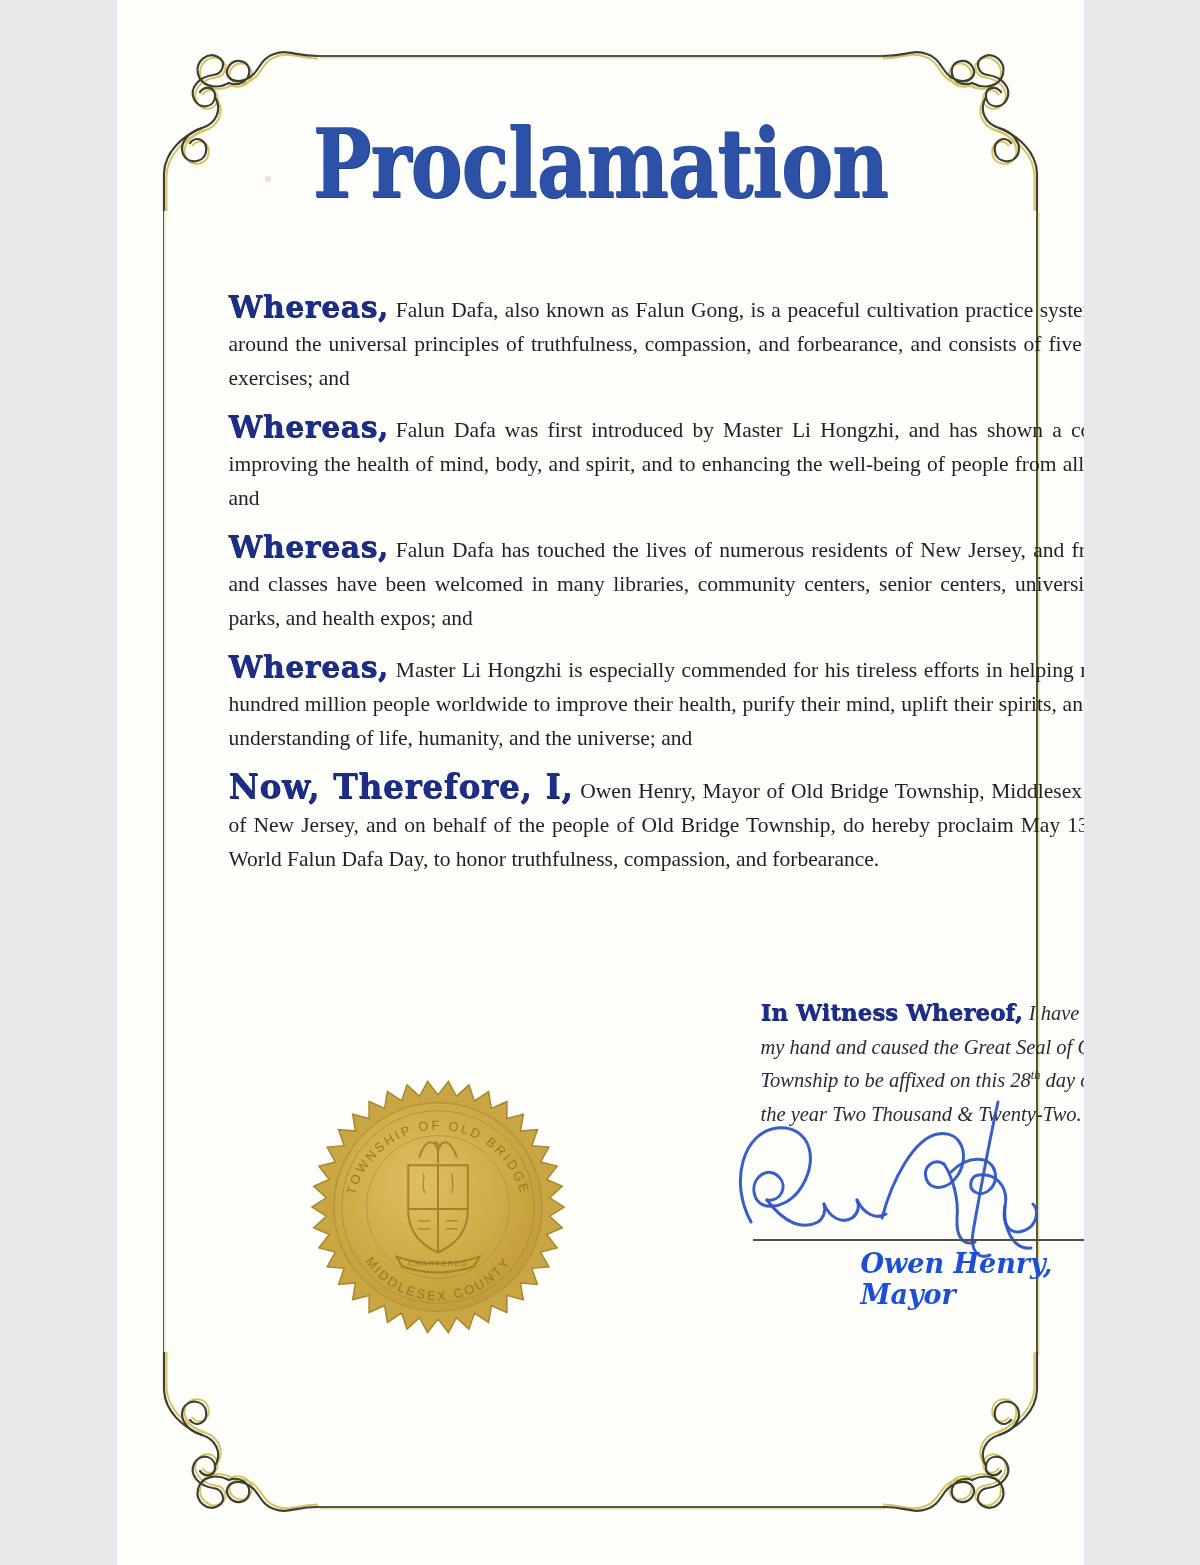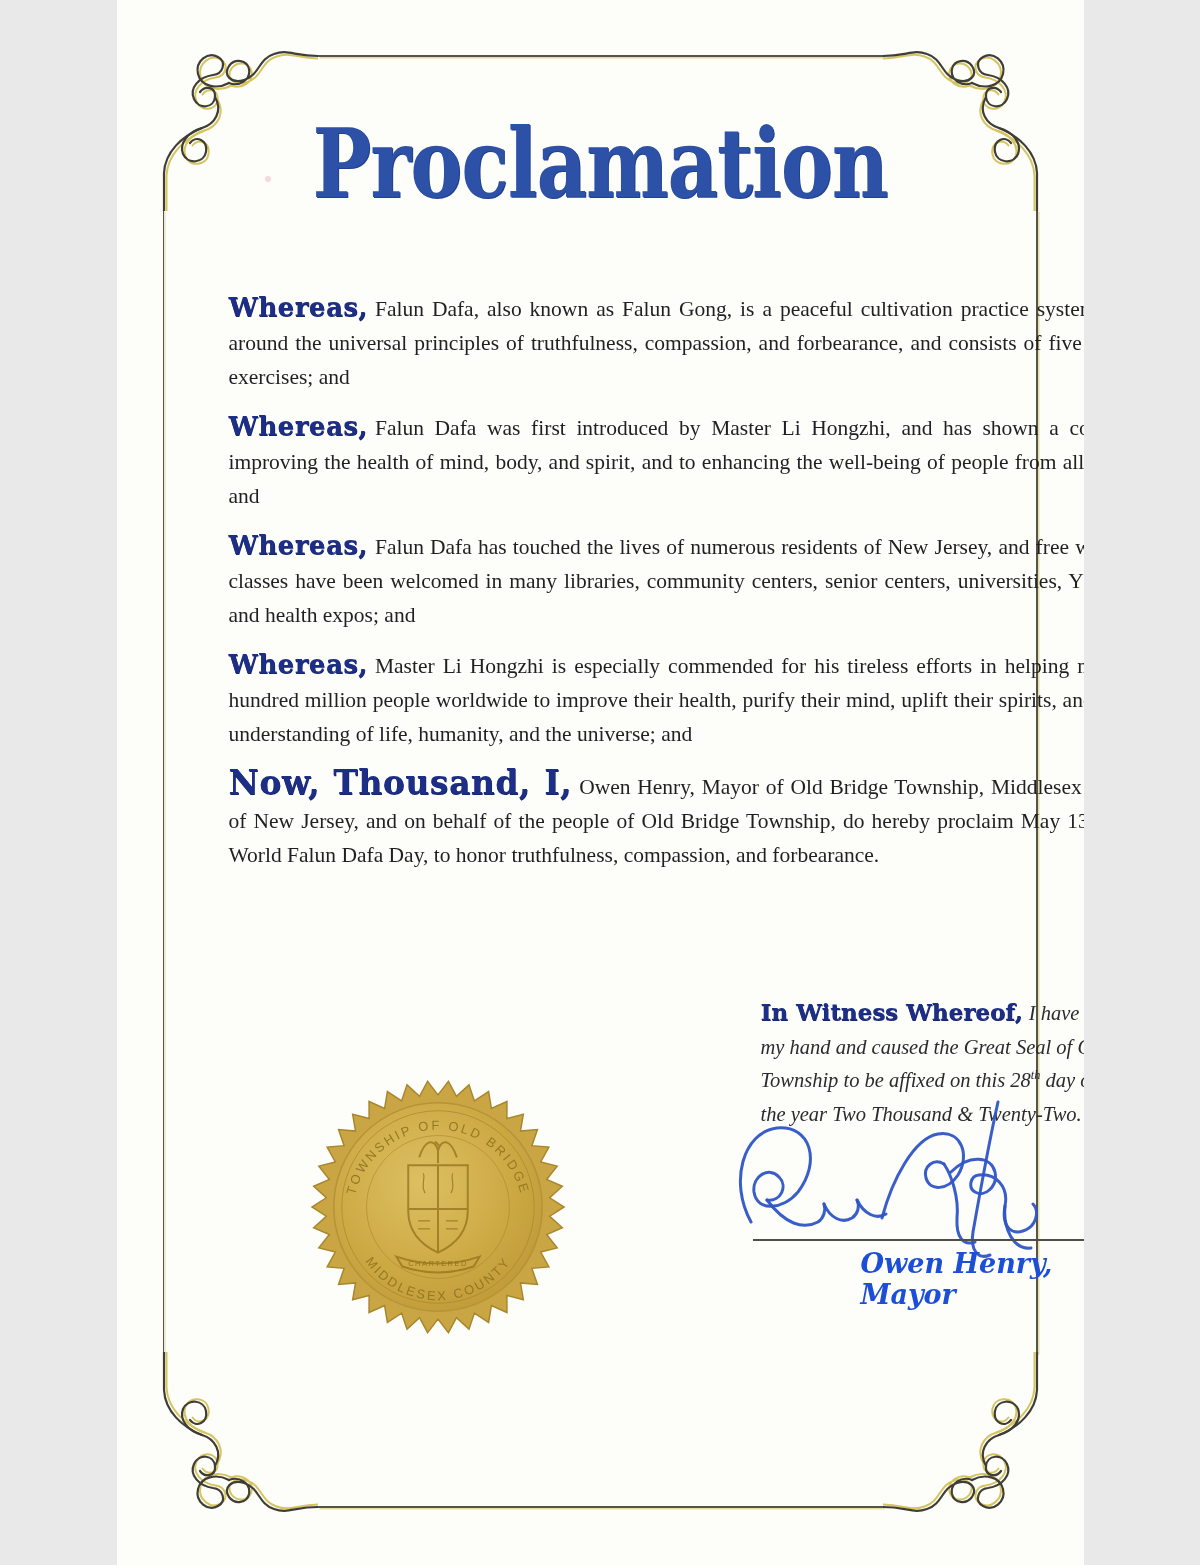--- a/index.html
+++ b/index.html
@@ -26,21 +26,21 @@
   .title{
     position:absolute;left:0;top:118px;width:100%;margin:0;text-align:center;
     font-family:"DejaVu Serif", serif;font-weight:bold;font-size:78px;
     color:#2c51a6;letter-spacing:-1px;transform:scaleY(1.22);
     text-shadow:1px 1px 0 #21408f;
   }
   
   .body-block{position:absolute;left:112px;top:292px;width:977px;text-align:justify;}
   .para{margin:0 0 17px;font-size:21.5px;line-height:34px;color:#201f22;}
   .lead{
-    font-family:"DejaVu Serif", serif;font-weight:bold;font-size:26px;line-height:30px;
+    font-family:"DejaVu Serif", serif;font-weight:bold;font-size:30px;line-height:30px;
     color:#1d2e86;letter-spacing:.5px;padding-right:7px;text-shadow:.5px .5px 0 #16246b;
   }
   .lead-big{font-size:33px;}
   sup{font-size:.6em;vertical-align:super;line-height:0;}
   
   .witness{
     position:absolute;left:633px;top:984px;width:437px;margin:11px;
     font-style:italic;font-size:20.5px;line-height:33.5px;color:#2b2a2e;
   }
   .witness-lead{
@@ -131,21 +131,21 @@
 
   <div class="artifact-dot"></div>
 
   <h1 class="title">Proclamation</h1>
 
   <div class="body-block">
     <p class="para"><span class="lead">Whereas,</span><span>Falun Dafa, also known as Falun Gong, is a peaceful cultivation practice system that centers around the universal principles of truthfulness, compassion, and forbearance, and consists of five sets of gentle exercises; and</span></p>
     <p class="para"><span class="lead">Whereas,</span><span>Falun Dafa was first introduced by Master Li Hongzhi, and has shown a commitment to improving the health of mind, body, and spirit, and to enhancing the well-being of people from all walks of life; and</span></p>
     <p class="para"><span class="lead">Whereas,</span><span>Falun Dafa has touched the lives of numerous residents of New Jersey, and free workshops and classes have been welcomed in many libraries, community centers, senior centers, universities, YMCAs, parks, and health expos; and</span></p>
     <p class="para"><span class="lead">Whereas,</span><span>Master Li Hongzhi is especially commended for his tireless efforts in helping more than one hundred million people worldwide to improve their health, purify their mind, uplift their spirits, and deepen their understanding of life, humanity, and the universe; and</span></p>
-    <p class="para"><span class="lead lead-big">Now, Thousand, I,</span><span>Owen Henry, Mayor of Old Bridge Township, Middlesex County, State of New Jersey, and on behalf of the people of Old Bridge Township, do hereby proclaim May 13<sup>th</sup>, 2022 to be World Falun Dafa Day, to honor truthfulness, compassion, and forbearance.</span></p>
+    <p class="para"><span class="lead lead-big">Now, Therefore, I,</span><span>Owen Henry, Mayor of Old Bridge Township, Middlesex County, State of New Jersey, and on behalf of the people of Old Bridge Township, do hereby proclaim May 13<sup>th</sup>, 2022 to be World Falun Dafa Day, to honor truthfulness, compassion, and forbearance.</span></p>
   </div>
 
   <p class="witness"><span class="witness-lead">In Witness Whereof,</span><span>I have hereunto set my hand and caused the Great Seal of Old Bridge Township to be affixed on this 28<sup>th</sup> day of April, in the year Two Thousand &amp; Twenty-Two.</span></p>
 
   <svg class="seal" viewBox="-130 -130 260 260">
     <defs>
       <radialGradient id="sealGrad" cx="42%" cy="38%" r="72%">
         <stop offset="0%" stop-color="#ddc063"></stop>
         <stop offset="60%" stop-color="#cda943"></stop>
         <stop offset="100%" stop-color="#bd9736"></stop>

